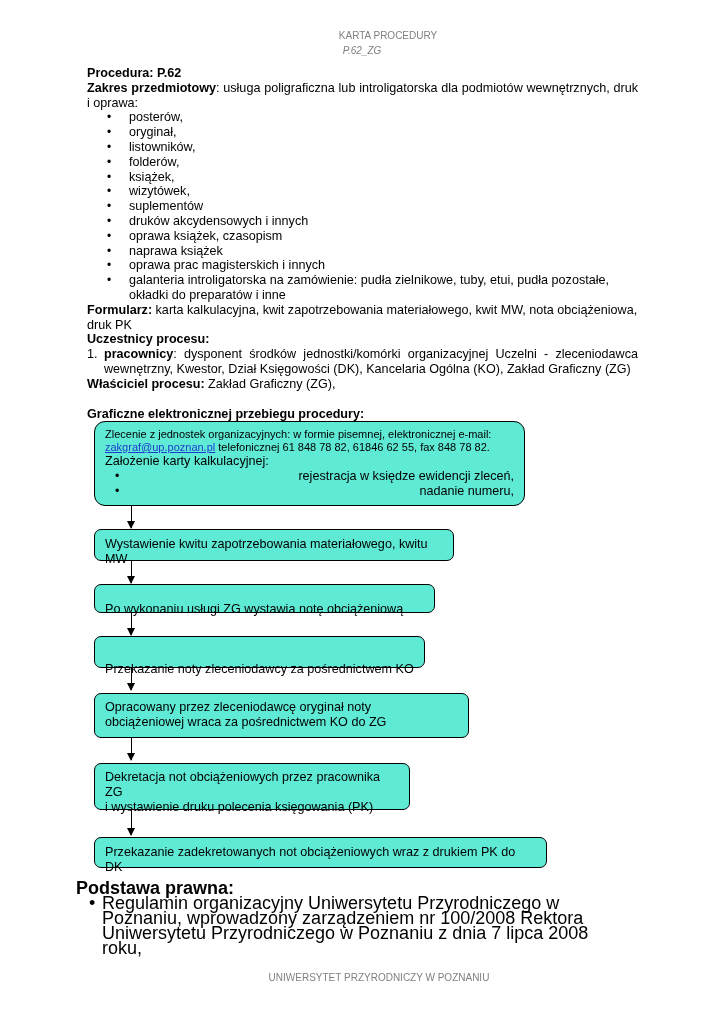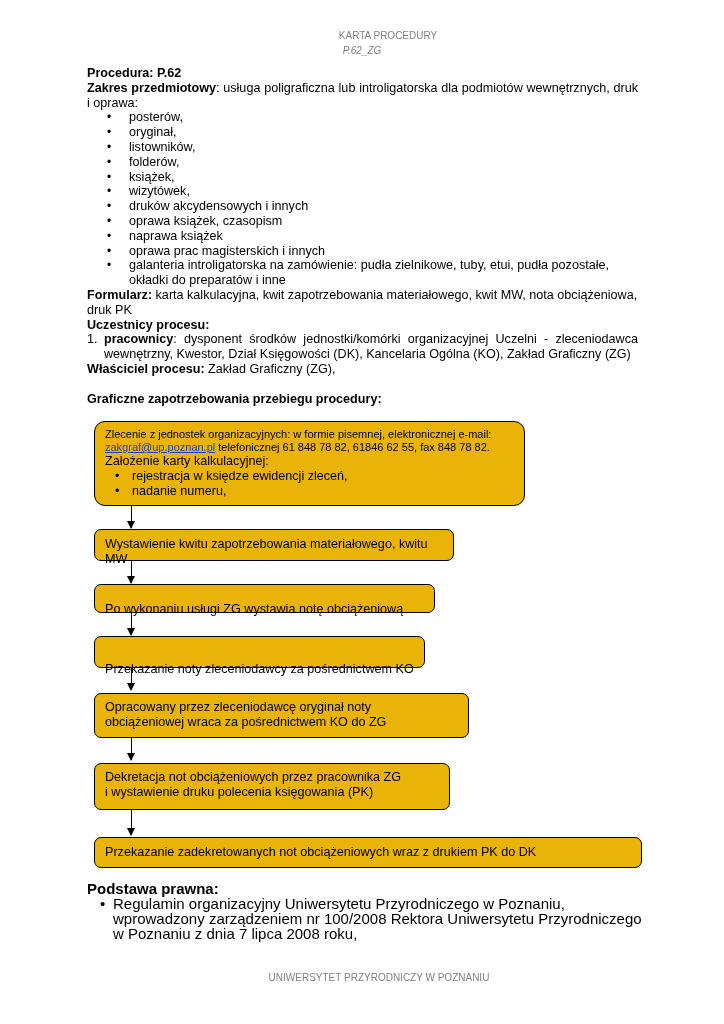--- a/index.html
+++ b/index.html
@@ -15,68 +15,69 @@
   .just { text-align: justify; text-align-last: left; }
   b { font-weight: bold; }
   ul.items { list-style: none; margin: 0; padding: 0; }
   ul.items li { position: relative; padding-left: 42px; }
   ul.items li::before { content: "\2022"; position: absolute; left: 20px; font-size: 12px; }
   .num-item { position: relative; padding-left: 17px; text-align: justify; text-align-last: left; }
   .num-item .n { position: absolute; left: 0; }
   .gap { height: 15px; }
 
   .box { position: absolute; left: 94px; border: 1.3px solid #000; border-radius: 7px;
-         background: #eab308; box-sizing: border-box; font-size: 12.6px; line-height: 15px;
+         background: #5eead4; box-sizing: border-box; font-size: 12.6px; line-height: 15px;
          padding: 0 10px; }
   .box.first { border-radius: 11px; }
   .box .small { font-size: 11px; line-height: 13px; }
   .box a { color: #1f3ccf; text-decoration: underline; }
-  .box ul { list-style: none; margin: 0; padding: 0; }
+  .box ul { list-style: none; margin: 0; padding: 0; text-align: right; }
   .box ul li { position: relative; padding-left: 27px; }
   .box ul li::before { content: "\2022"; position: absolute; left: 10px; }
 
   .arrow { position: absolute; left: 131px; width: 1px; background: #000; }
   .arrow::after { content: ""; position: absolute; left: -4px; bottom: -1px;
                   border-left: 4.5px solid transparent; border-right: 4.5px solid transparent;
                   border-top: 8px solid #000; }
 
-  .legal { position: absolute; left: 87px; top: 881px; width: 555px; font-size: 15px; line-height: 15px; }
+  .legal { position: absolute; left: 76px; top: 881px; width: 555px; font-size: 18px; line-height: 15px; }
   .legal .li { position: relative; padding-left: 26px; }
   .legal .li::before { content: "\2022"; position: absolute; left: 13px; }
 </style>
 </head>
 <body>
 
 <div class="hdr" style="top:30px;padding-left:26px;">KARTA PROCEDURY</div>
 <div class="hdr" style="top:45px;font-style:italic;">P.62_ZG</div>
 
 <div class="content">
   <p><b>Procedura: P.62</b></p>
   <p class="just"><b>Zakres przedmiotowy</b><span>: usługa poligraficzna lub introligatorska dla podmiotów wewnętrznych, druk i oprawa:</span></p>
   <ul class="items">
     <li>posterów,</li>
     <li>oryginał,</li>
     <li>listowników,</li>
     <li>folderów,</li>
     <li>książek,</li>
     <li>wizytówek,</li>
+    <li>suplementów</li>
     <li>druków akcydensowych i innych</li>
     <li>oprawa książek, czasopism</li>
     <li>naprawa książek</li>
     <li>oprawa prac magisterskich i innych</li>
     <li>galanteria introligatorska na zamówienie: pudła zielnikowe, tuby, etui, pudła pozostałe, okładki do preparatów i inne</li>
   </ul>
   <p><b>Formularz:</b><span> karta kalkulacyjna, kwit zapotrzebowania materiałowego, kwit MW, nota obciążeniowa, druk PK</span></p>
   <p><b>Uczestnicy procesu:</b></p>
   <div class="num-item">
     <span class="n">1.</span><b>pracownicy</b><span>: dysponent środków jednostki/komórki organizacyjnej Uczelni - zleceniodawca wewnętrzny, Kwestor, Dział Księgowości (DK), Kancelaria Ogólna (KO), Zakład Graficzny (ZG)</span>
   </div>
   <p><b>Właściciel procesu:</b><span> Zakład Graficzny (ZG),</span></p>
   <div class="gap"></div>
-  <p><b>Graficzne zapotrzebowania przebiegu procedury:</b></p>
+  <p><b>Graficzne elektronicznej przebiegu procedury:</b></p>
 </div>
 
 <div class="box first" style="top:421px; width:431px; height:85px; padding-top:6px;">
   <div class="small">Zlecenie z jednostek organizacyjnych: w formie pisemnej, elektronicznej e-mail:</div>
   <div class="small"><a>zakgraf@up.poznan.pl</a><span> telefonicznej 61 848 78 82, 61846 62 55, fax 848 78 82.</span></div>
   <div>Założenie karty kalkulacyjnej:</div>
   <ul>
     <li>rejestracja w księdze ewidencji zleceń,</li>
     <li>nadanie numeru,</li>
   </ul>
@@ -97,27 +98,27 @@
   <span>Przekazanie noty zleceniodawcy za pośrednictwem KO</span>
 </div>
 <div class="arrow" style="top:668px; height:22px;"></div>
 
 <div class="box" style="top:693px; width:375px; height:45px; padding-top:6px;">
   <div>Opracowany przez zleceniodawcę oryginał noty</div>
   <div>obciążeniowej wraca za pośrednictwem KO do ZG</div>
 </div>
 <div class="arrow" style="top:738px; height:22px;"></div>
 
-<div class="box" style="top:763px; width:356px; height:47px; padding-top:6px;">
+<div class="box" style="top:763px; width:316px; height:47px; padding-top:6px;">
   <div>Dekretacja not obciążeniowych przez pracownika ZG</div>
   <div>i wystawienie druku polecenia księgowania (PK)</div>
 </div>
 <div class="arrow" style="top:810px; height:25px;"></div>
 
-<div class="box" style="top:837px; width:548px; height:31px; padding-top:7px;">
+<div class="box" style="top:837px; width:453px; height:31px; padding-top:7px;">
   <span>Przekazanie zadekretowanych not obciążeniowych wraz z drukiem PK do DK</span>
 </div>
 
 <div class="legal">
   <div><b>Podstawa prawna:</b></div>
   <div class="li">Regulamin organizacyjny Uniwersytetu Przyrodniczego w Poznaniu, wprowadzony zarządzeniem nr 100/2008 Rektora Uniwersytetu Przyrodniczego w Poznaniu z dnia 7 lipca 2008 roku,</div>
 </div>
 
 <div class="footer">UNIWERSYTET PRZYRODNICZY W POZNANIU</div>
 

